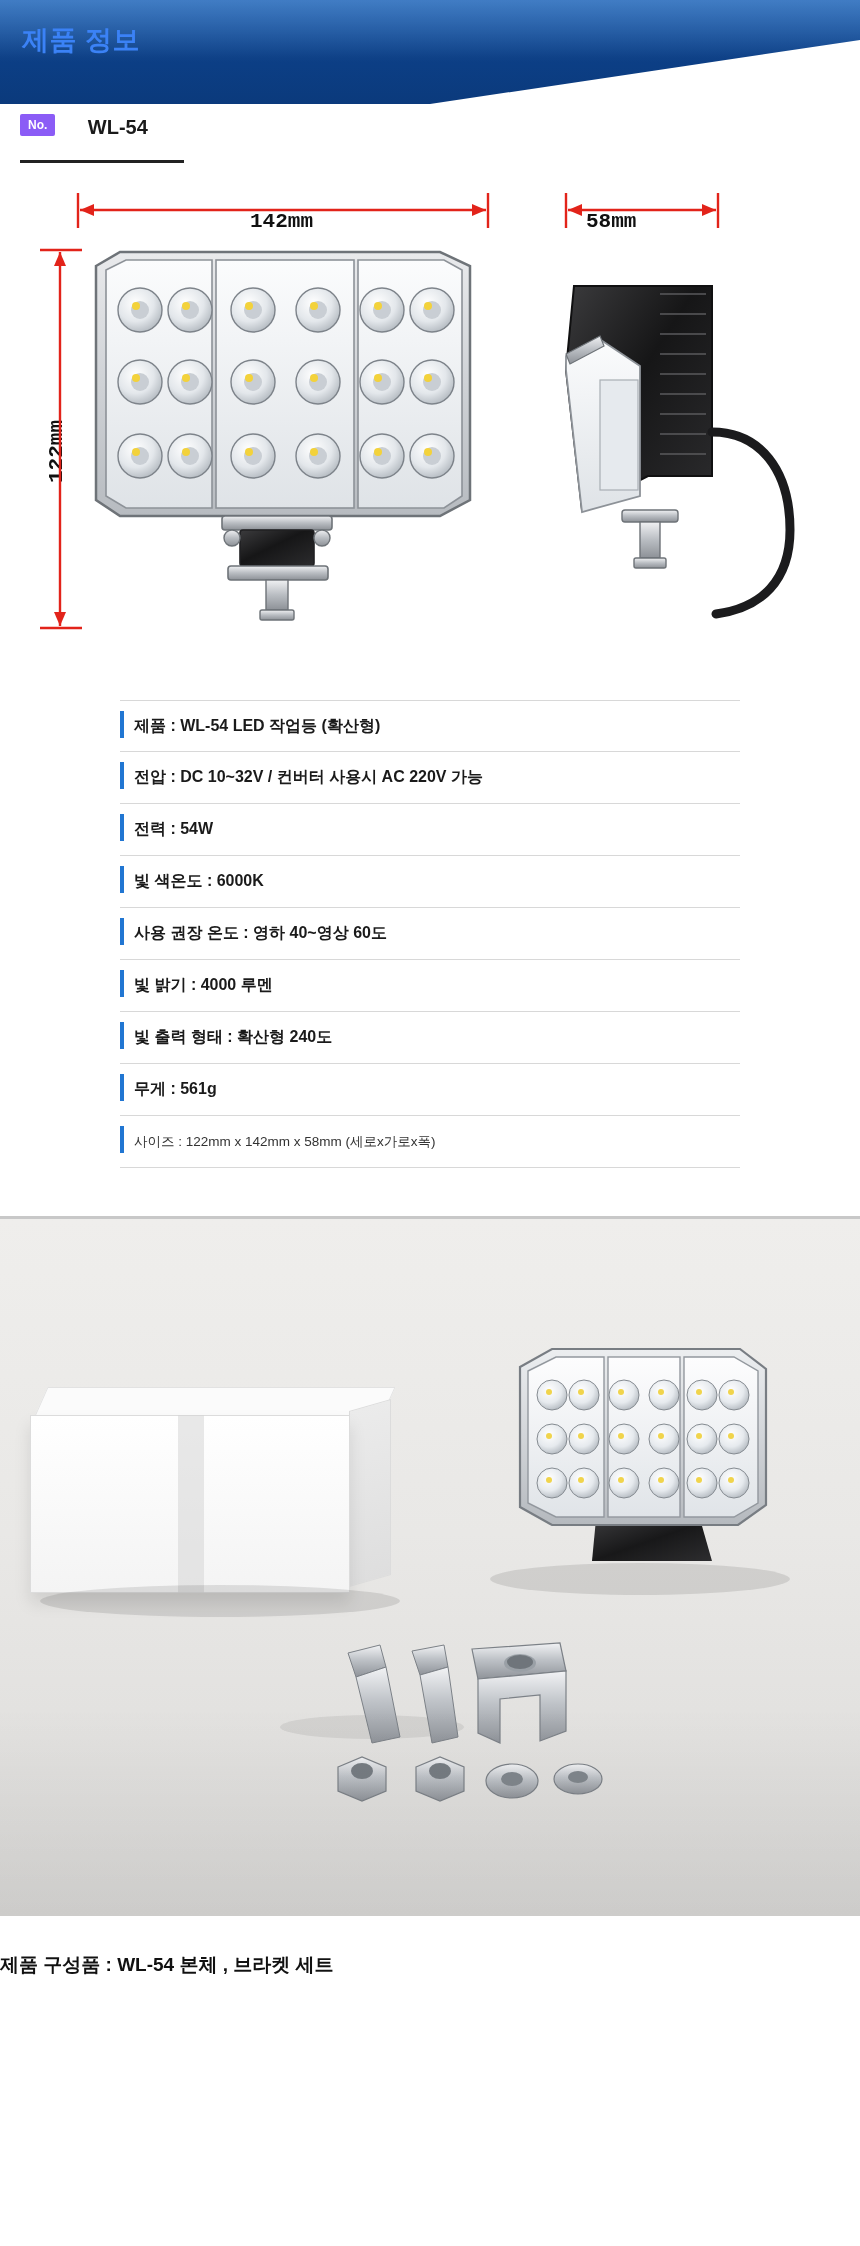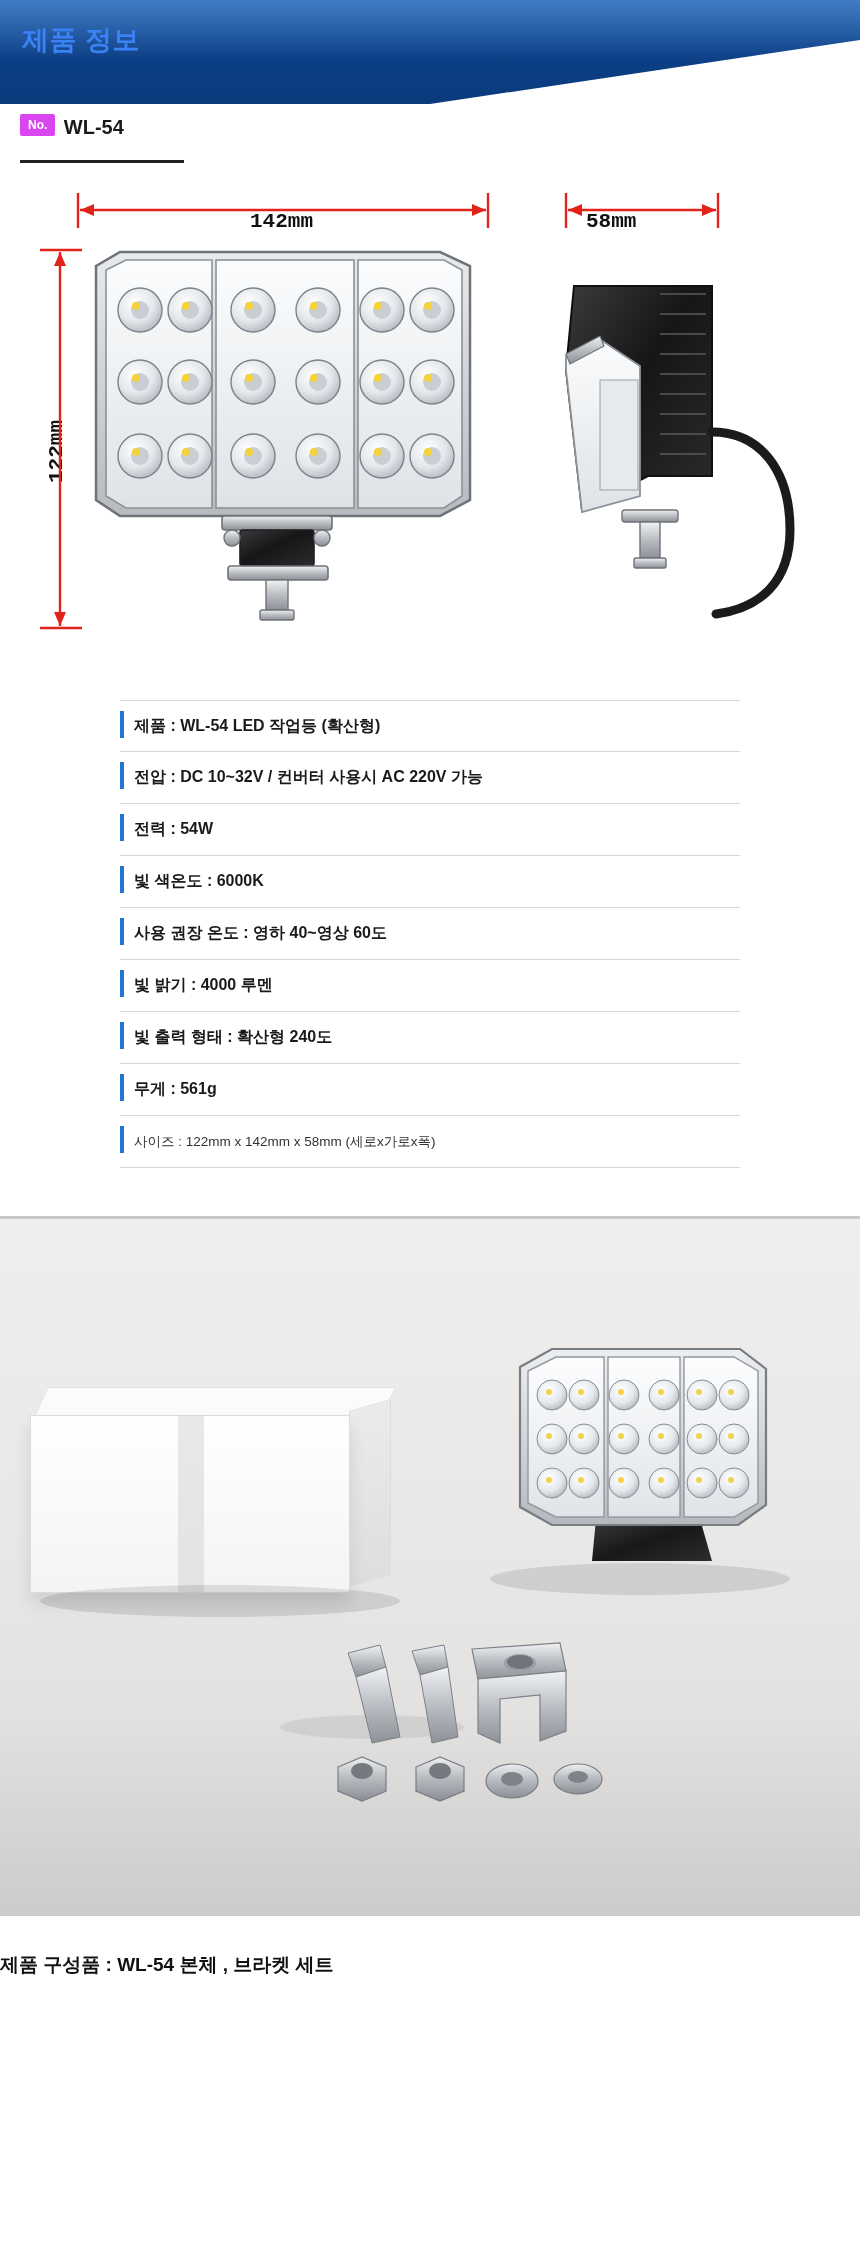--- a/index.html
+++ b/index.html
@@ -51,36 +51,36 @@
 
   
   .model-row {
     position: relative;
     height: 54px;
     margin-top: 12px;
     padding-left: 20px;
   }
   .model-no-badge {
     display: inline-block;
-    background: #d946ef;
+    background: #8b5cf6;
     color: #fff;
     font-size: 12px;
     font-weight: bold;
     padding: 4px 8px 4px 8px;
     border-radius: 2px;
     vertical-align: middle;
     position: relative;
     top: -3px;
   }
   .model-code {
     display: inline-block;
     font-size: 20px;
     font-weight: bold;
     color: #1a1a1a;
-    margin-left: 4px;
+    margin-left: 28px;
     vertical-align: middle;
   }
   .model-underline {
     position: absolute;
     left: 20px;
     top: 44px;
     width: 164px;
     height: 3px;
     background: #222;
   }

